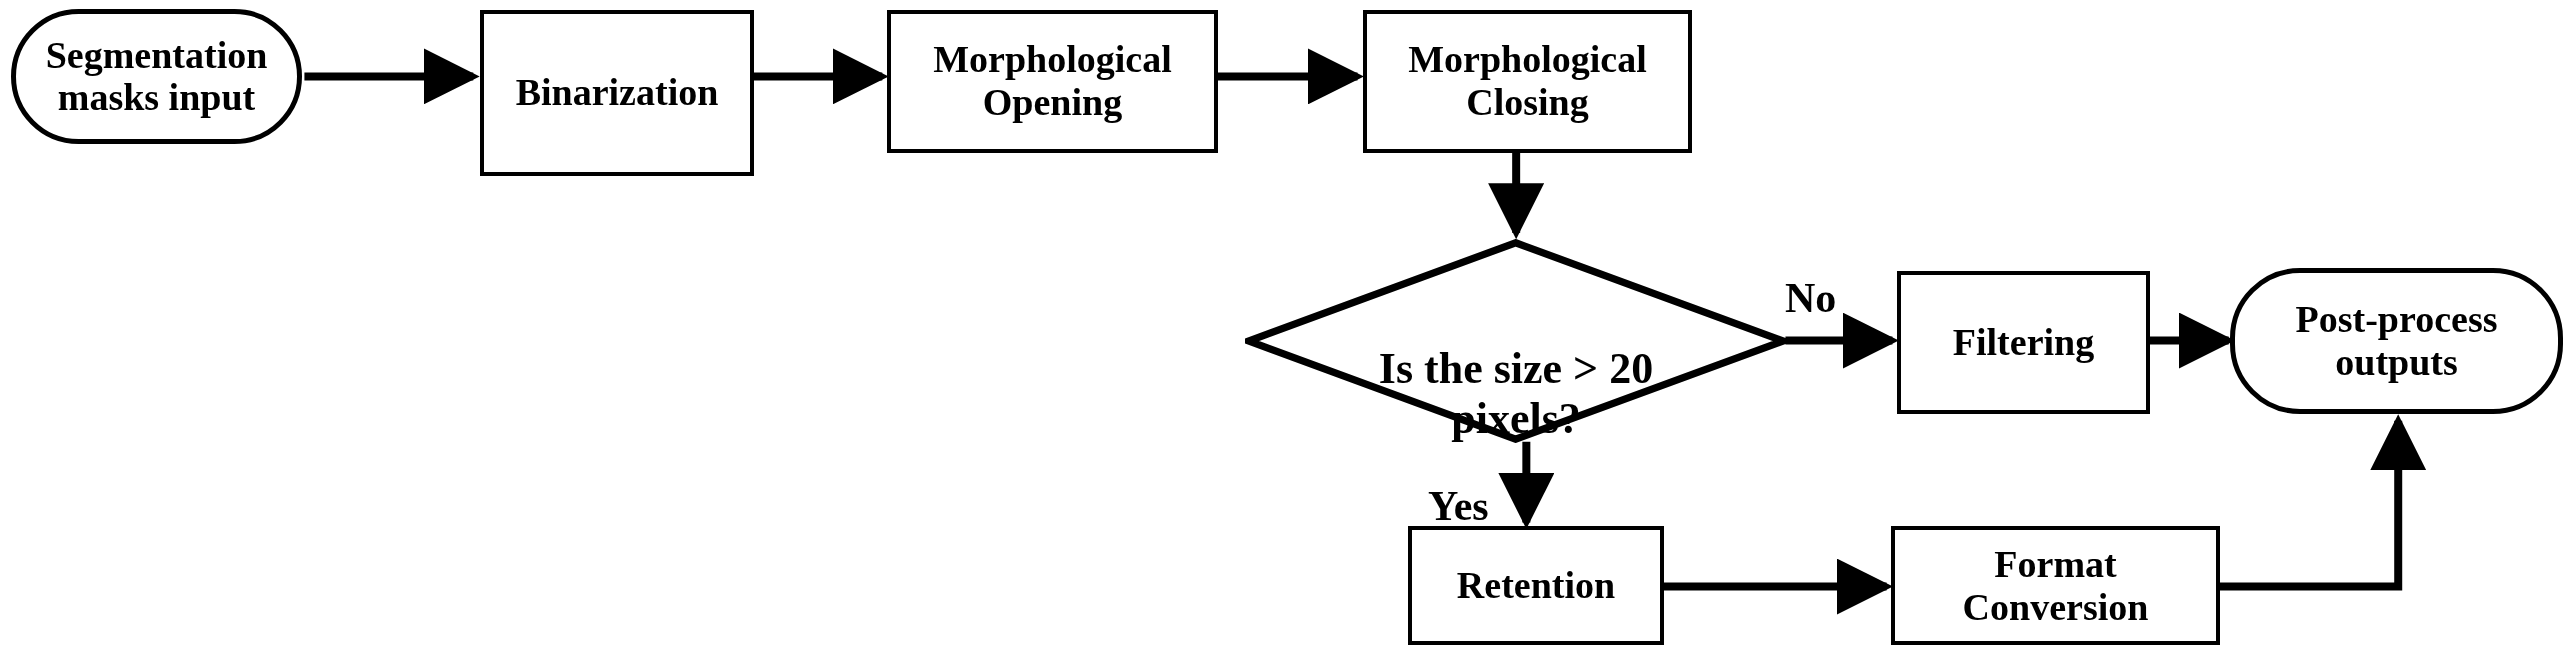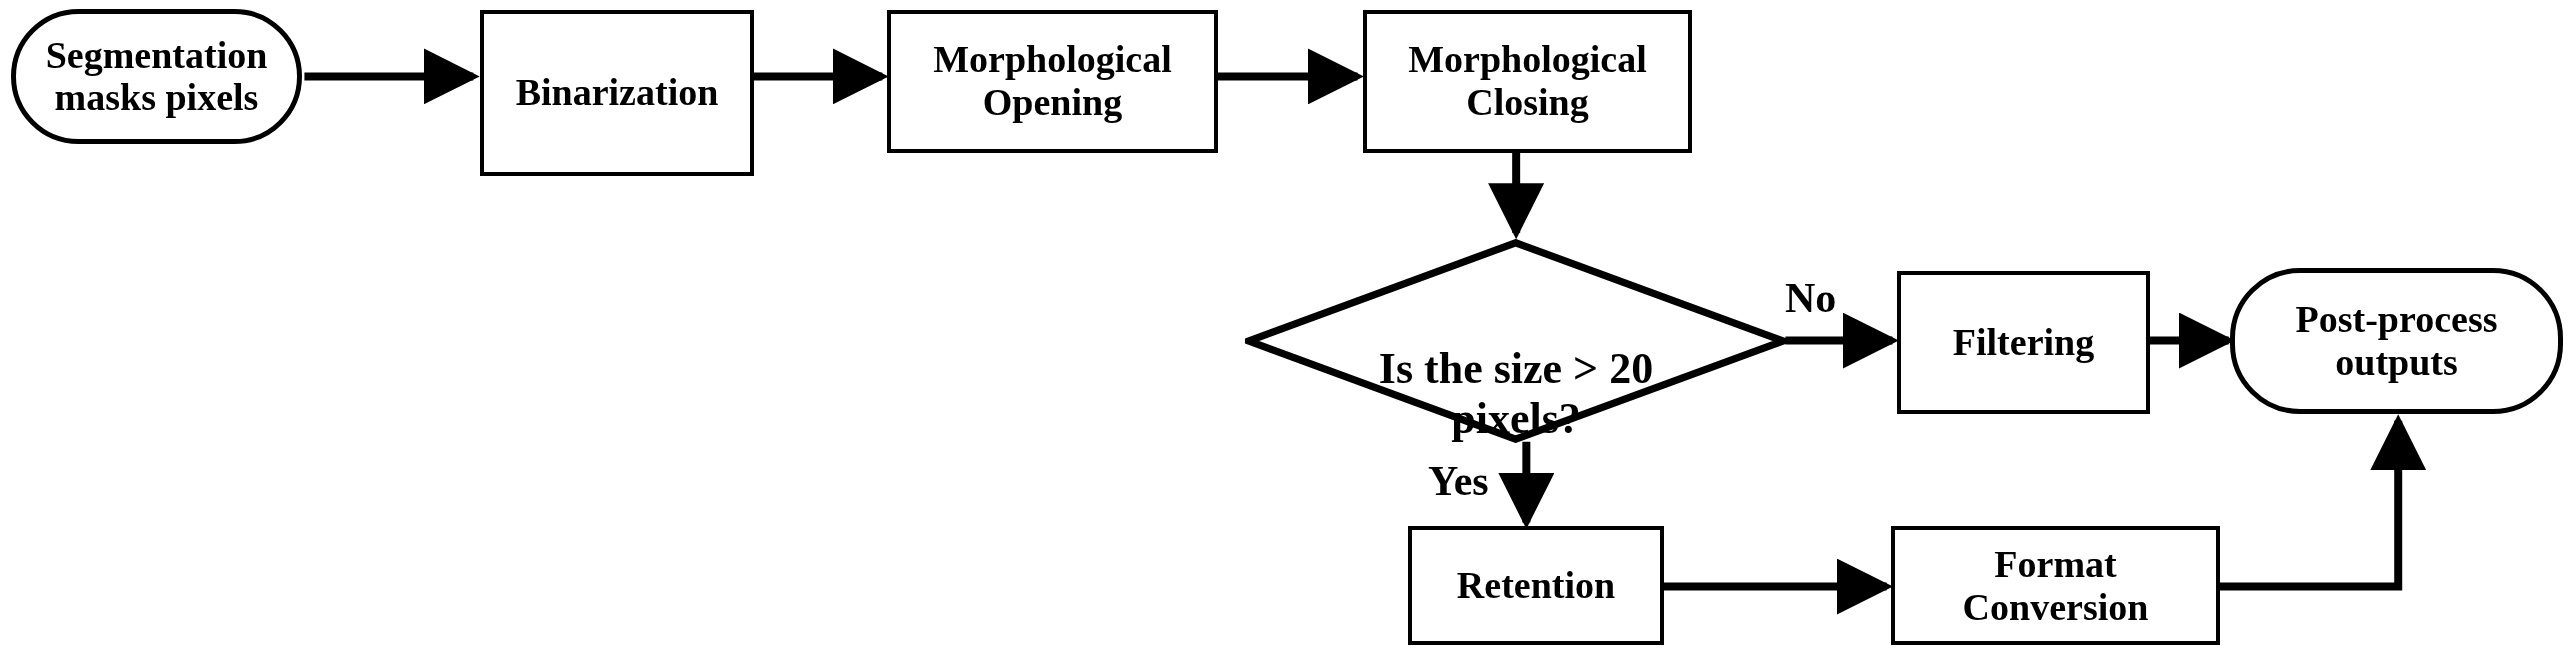--- a/index.html
+++ b/index.html
@@ -105,21 +105,21 @@
 
     <line x1="2097" y1="607" x2="2097" y2="718" stroke="#000000" stroke-width="11" marker-end="url(#arrowhead)"></line>
 
     <line x1="2266" y1="806" x2="2592" y2="806" stroke="#000000" stroke-width="11" marker-end="url(#arrowhead)"></line>
 
     <path d="M2999,806 L3295,806 L3295,578" fill="none" stroke="#000000" stroke-width="11" marker-end="url(#arrowhead)"></path>
   </svg>
 
   <div class="node terminal" style="left:11px; top:8.7px; width:291px; height:135px;">
     <span class="label">Segmentation
-masks pixels</span>
+masks input</span>
   </div>
 
   <div class="node proc" style="left:480px; top:9.5px; width:274px; height:166px;">
     <span class="label">Binarization</span>
   </div>
 
   <div class="node proc" style="left:887px; top:9.5px; width:331px; height:143px;">
     <span class="label">Morphological
 Opening</span>
   </div>
@@ -141,21 +141,21 @@
 
   <div class="node proc" style="left:1897px; top:271px; width:253px; height:143px;">
     <span class="label">Filtering</span>
   </div>
 
   <div class="node terminal" style="left:2230px; top:268px; width:333px; height:146px;">
     <span class="label">Post-process
 outputs</span>
   </div>
 
-  <div class="edge-label" style="left:1428px; top:460px;">Yes</div>
+  <div class="edge-label" style="left:1428px; top:485px;">Yes</div>
 
   <div class="node proc" style="left:1408px; top:526px; width:256px; height:119px;">
     <span class="label">Retention</span>
   </div>
 
   <div class="node proc" style="left:1891px; top:526px; width:329px; height:119px;">
     <span class="label">Format
 Conversion</span>
   </div>
 

